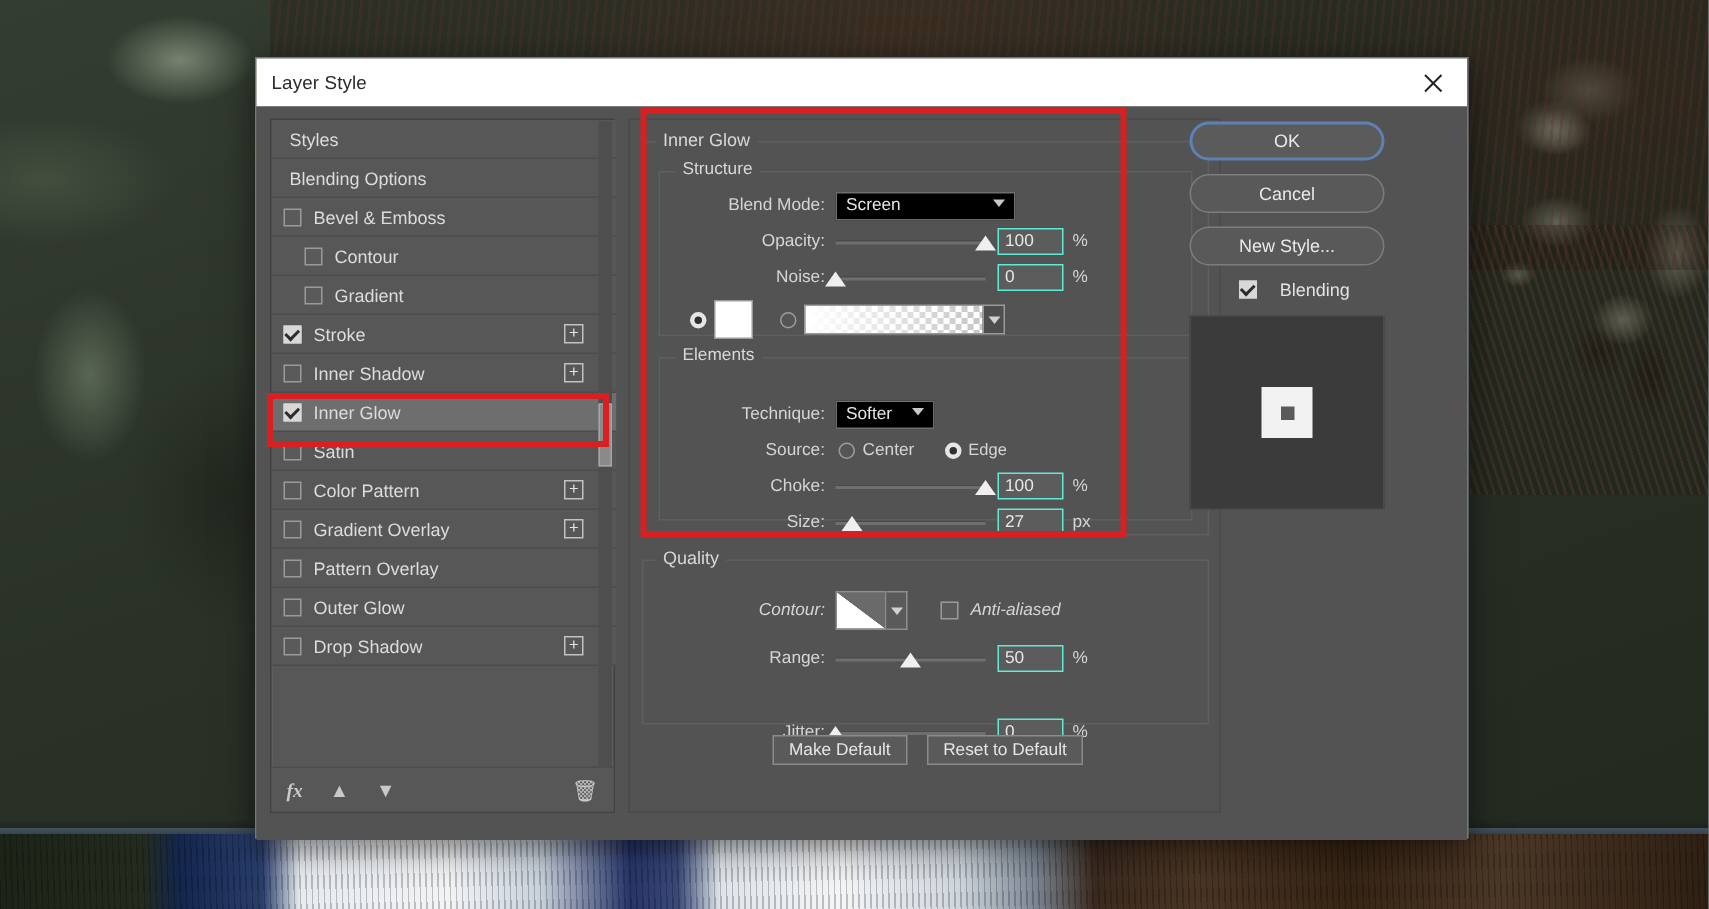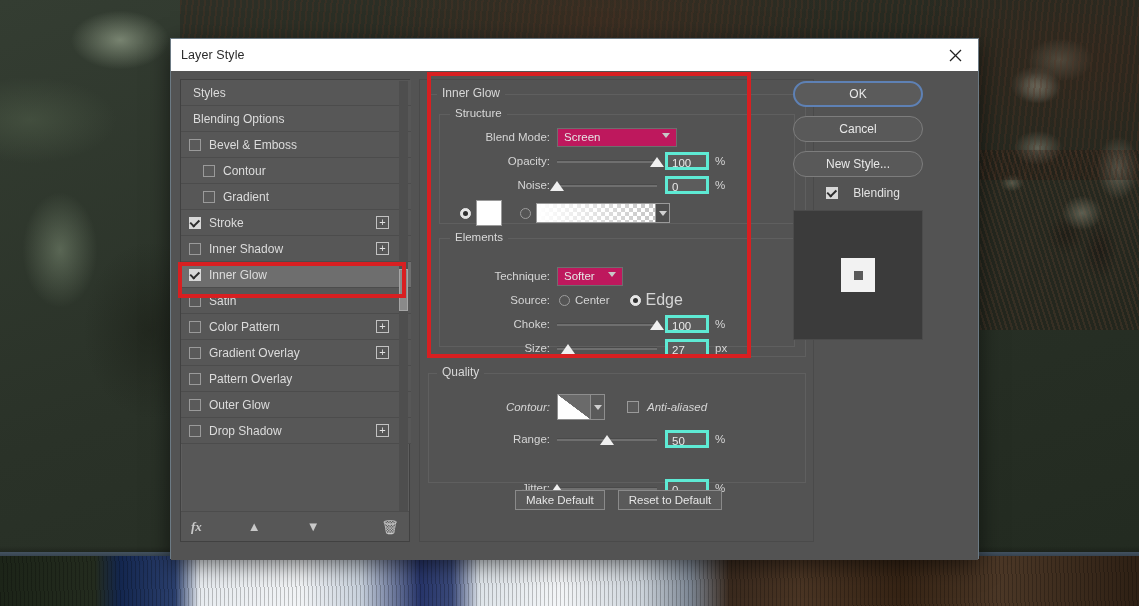--- a/index.html
+++ b/index.html
@@ -168,21 +168,20 @@
     background:#8a8a8a;
     border:1px solid #a5a5a5;
   }
   #styles-footer {
     position:absolute; left:0; bottom:0;
     width:228px; height:30px;
     display:flex; align-items:center;
     padding:0 10px;
     background:#575757;
     border-top:1px solid #4c4c4c;
-    gap:28px;
   }
   .footer-icon { color:#c9c9c9; font-size:13px; margin-right:18px; }
   #fx-icon { font-style:italic; font-weight:bold; font-family:"Liberation Serif", serif; }
   #trash-icon { margin-left:auto; margin-right:0; font-size:14px; }
 
   
   #options-pane {
     position:absolute; left:248px; top:8px;
     width:395px; height:463px;
     background:#535353;
@@ -200,27 +199,27 @@
   }
   .legend.outer { top:-9px; left:8px; font-size:12px; }
 
   .row { position:absolute; display:flex; align-items:center; height:20px; }
   .lbl { font-size:11.5px; color:#d5d5d5; text-align:right; }
   .unit { font-size:11.5px; color:#d5d5d5; margin-left:6px; }
 
   .numbox {
     width:44px; height:18px;
     background:#5c5c5c;
-    border:3px solid #5eead4;
+    border:1px solid #5eead4;
     color:#e8e8e8; font-size:11.5px;
     padding-left:4px; line-height:16px;
   }
   .select {
     height:19px;
-    background:#be185d;
+    background:#000000;
     border:1px solid #6e6e6e;
     color:#e6e6e6; font-size:11.5px;
     display:flex; align-items:center;
     padding-left:6px;
     position:relative;
   }
   .select .caret {
     position:absolute; right:6px; top:4px;
     width:0;height:0;
     border-left:4px solid transparent;
@@ -499,21 +498,21 @@
             <span>Softer</span>
             <span class="caret"></span>
           </div>
         </div>
 
         <div class="row" style="left:27px; top:210px; width:340px;">
           <span class="lbl" style="width:103px;">Source:</span>
           <span class="radio" style="margin-left:9px;"></span>
           <span class="lbl" style="color:#d5d5d5;font-size:11.5px;margin-right:20px;">Center</span>
           <span class="radio on"></span>
-          <span class="lbl" style="color:#d5d5d5;font-size:16px;">Edge</span>
+          <span class="lbl" style="color:#d5d5d5;font-size:11px;">Edge</span>
         </div>
 
         <div class="row" style="left:27px; top:234px; width:360px;">
           <span class="lbl" style="width:103px;">Choke:</span>
           <div class="slider" style="margin-left:7px;">
             <div class="track"></div>
             <div class="thumb" style="left: 100%;"></div>
           </div>
           <div class="numbox" style="margin-left:8px;">100</div>
           <span class="unit">%</span>

